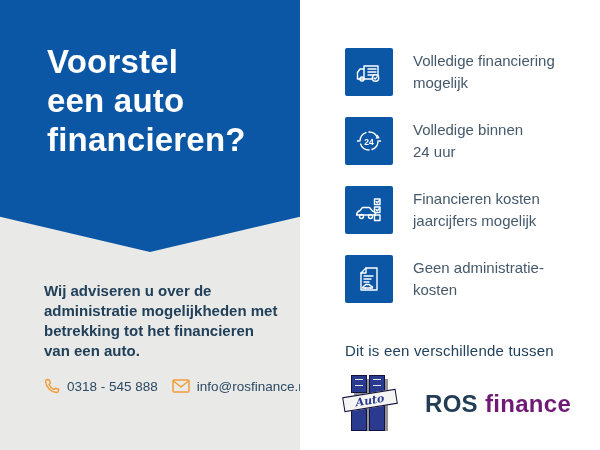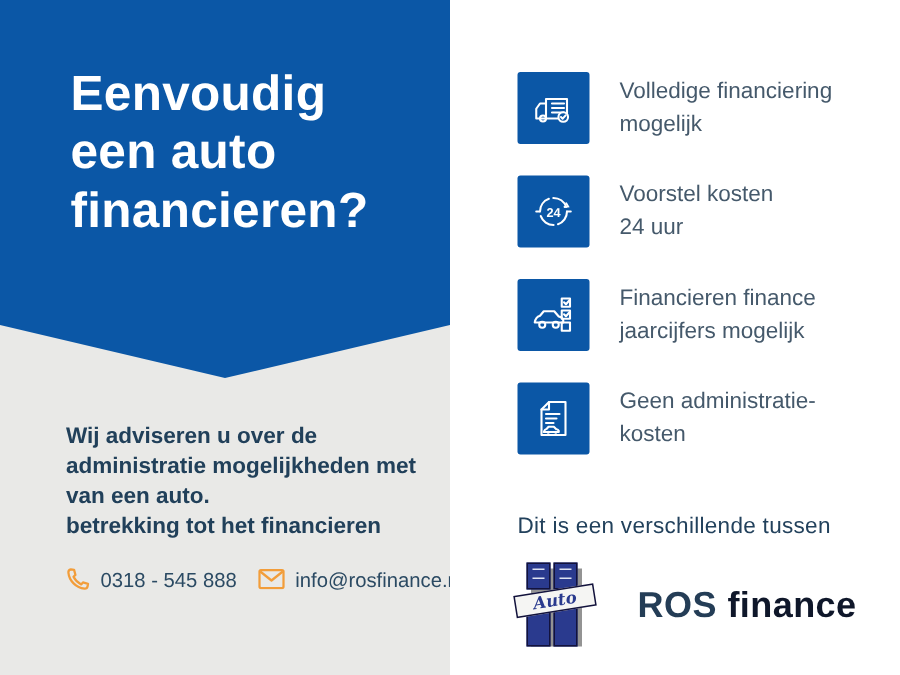--- a/index.html
+++ b/index.html
@@ -55,42 +55,42 @@
       border-top: 1px solid #dfe3f2; border-bottom: 1px solid #dfe3f2; }
   .auto-logo .ribbon { position: absolute; left: -2px; top: 18px; width: 54px; height: 15px;
       background: #f5f5f3; border: 1.5px solid #12123c; transform: rotate(-9deg);
       display: flex; align-items: center; justify-content: center;
       font-family: "DejaVu Serif", serif; font-style: italic; font-weight: bold;
       font-size: 11px; color: #2a3a8e; }
 
   
   .ros-logo { font-size: 24px; font-weight: bold; letter-spacing: 0.3px; white-space: nowrap; }
   .ros-logo .ros { color: #243d56; }
-  .ros-logo .finance { color: #0f172a; margin-left: 7px; }
+  .ros-logo .finance { color: #701a75; margin-left: 7px; }
 </style>
 </head>
 <body>
 
 <div class="canvas">
 
   <div class="left-panel">
 
     <div class="blue-banner">
       <h1 class="headline">
-        <span>Eenvoudig</span>
+        <span>Voorstel</span>
         <span>een auto</span>
         <span>financieren?</span>
       </h1>
     </div>
 
     <p class="intro">
       <span>Wij adviseren u over de</span>
       <span>administratie mogelijkheden met</span>
+      <span>betrekking tot het financieren</span>
       <span>van een auto.</span>
-      <span>betrekking tot het financieren</span>
     </p>
 
     <div class="contact-row">
       <div class="contact-item">
         <span>
           <svg width="16" height="16" viewBox="0 0 16 16">
             <path d="M3.2 1.6 C2.2 1.8 1.5 2.6 1.6 3.7 c0.5 5.5 5.2 10.2 10.7 10.7 1.1 0.1 1.9-0.6 2.1-1.6 l0.3-1.6 -3.4-0.9 -1.2 1.3 c-2.2-1.1-4-2.9-5.1-5.1 l1.3-1.2 -0.9-3.4 z" fill="none" stroke="#f29d3a" stroke-width="1.5" stroke-linejoin="round"></path>
           </svg>
         </span>
         <span>0318 - 545 888</span>
@@ -131,40 +131,40 @@
       <div class="feature-row">
         <div class="icon-square">
           <svg width="30" height="30" viewBox="0 0 30 30" fill="none" stroke="#ffffff" stroke-width="1.4" stroke-linecap="round">
             <circle cx="15" cy="15" r="9" stroke-dasharray="11 3"></circle>
             <path d="M23.5 9.5 l1.3 2.2 -2.5 0.3" stroke-width="1.2"></path>
             <path d="M3.5 15 h1.6 M24.9 15 h1.6"></path>
             <text x="15" y="18.5" text-anchor="middle" font-size="8.5" font-weight="bold" fill="#ffffff" stroke="none" font-family="Liberation Sans, sans-serif">24</text>
           </svg>
         </div>
         <div class="feature-text">
-          <span>Voorstel kosten</span>
+          <span>Volledige binnen</span>
           <span>24 uur</span>
         </div>
       </div>
 
       <div class="feature-row">
         <div class="icon-square">
           <svg width="30" height="30" viewBox="0 0 30 30" fill="none" stroke="#ffffff" stroke-width="1.4" stroke-linecap="round" stroke-linejoin="round">
             <path d="M2.5 20 q0.5-3.5 3.5-4.5 l2.5-3 h7 l3 3.5 q2.5 0.5 3 2.5 v1.5 h-19 z"></path>
             <circle cx="7.5" cy="21.5" r="2"></circle>
             <circle cx="16.5" cy="21.5" r="2"></circle>
             <rect x="20.5" y="4" width="5.5" height="5.5"></rect>
             <path d="M22 6.5 l1.3 1.3 2.5-2.8"></path>
             <rect x="20.5" y="12" width="5.5" height="5.5"></rect>
             <path d="M22 14.5 l1.3 1.3 2.5-2.8"></path>
             <rect x="20.5" y="20" width="5.5" height="5.5"></rect>
           </svg>
         </div>
         <div class="feature-text">
-          <span>Financieren finance</span>
+          <span>Financieren kosten</span>
           <span>jaarcijfers mogelijk</span>
         </div>
       </div>
 
       <div class="feature-row">
         <div class="icon-square">
           <svg width="30" height="30" viewBox="0 0 30 30" fill="none" stroke="#ffffff" stroke-width="1.4" stroke-linecap="round" stroke-linejoin="round">
             <path d="M12 4 h11 v22 h-16 v-17 z"></path>
             <path d="M12 4 v5 h-5"></path>
             <path d="M10 12 h9 M10 15 h7 M10 18 h5"></path>

